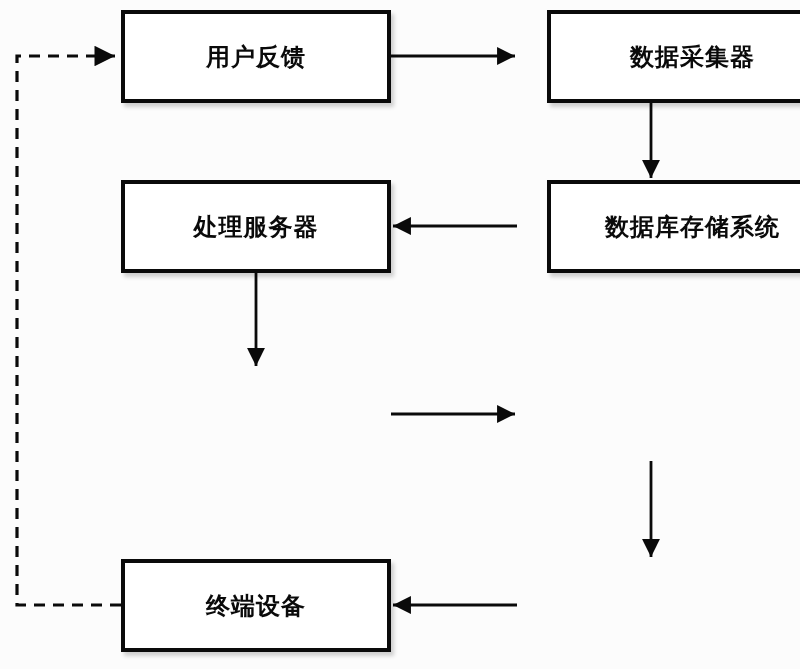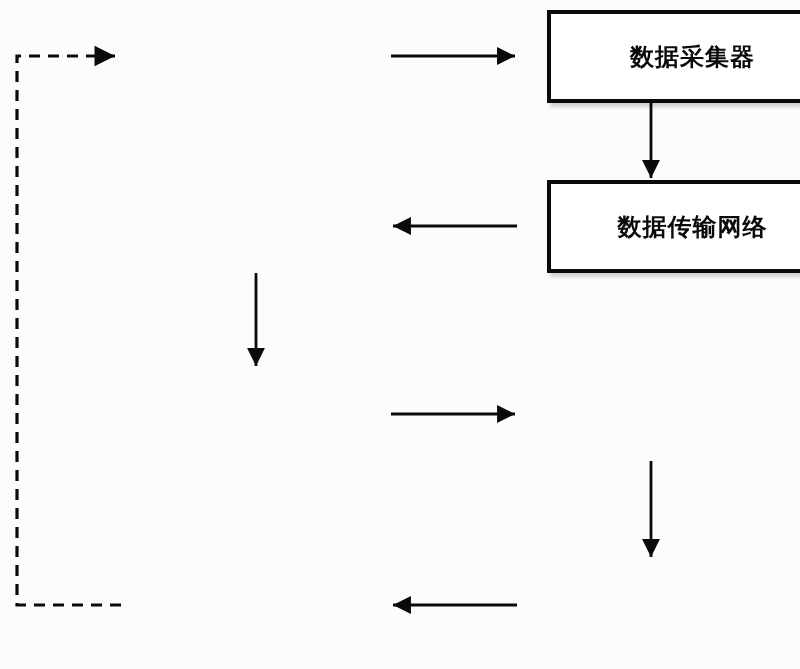--- a/index.html
+++ b/index.html
@@ -62,27 +62,36 @@
 
     <path d="M391,414 L515,414" stroke="#0a0a0a" stroke-width="2.8" fill="none" marker-end="url(#arrow)"></path>
 
     <path d="M651,461 L651,557" stroke="#0a0a0a" stroke-width="2.8" fill="none" marker-end="url(#arrow)"></path>
 
     <path d="M517,605 L393,605" stroke="#0a0a0a" stroke-width="2.8" fill="none" marker-end="url(#arrow)"></path>
 
     <path d="M121,605 L17,605 L17,56 L115,56" stroke="#0a0a0a" stroke-width="3.2" fill="none" stroke-dasharray="11 8" marker-end="url(#arrow)"></path>
   </svg>
 
+  <div class="node col-left row-1">
+    <span>用户反馈</span>
+  </div>
 
   <div class="node col-right row-1">
     <span>数据采集器</span>
   </div>
 
+  <div class="node col-left row-2">
+    <span>处理服务器</span>
+  </div>
 
   <div class="node col-right row-2">
-    <span>数据传输网络</span>
+    <span>数据库存储系统</span>
   </div>
 
 
 
+  <div class="node col-left row-4">
+    <span>终端设备</span>
+  </div>
 
 
 </div>
 
 </body></html>

